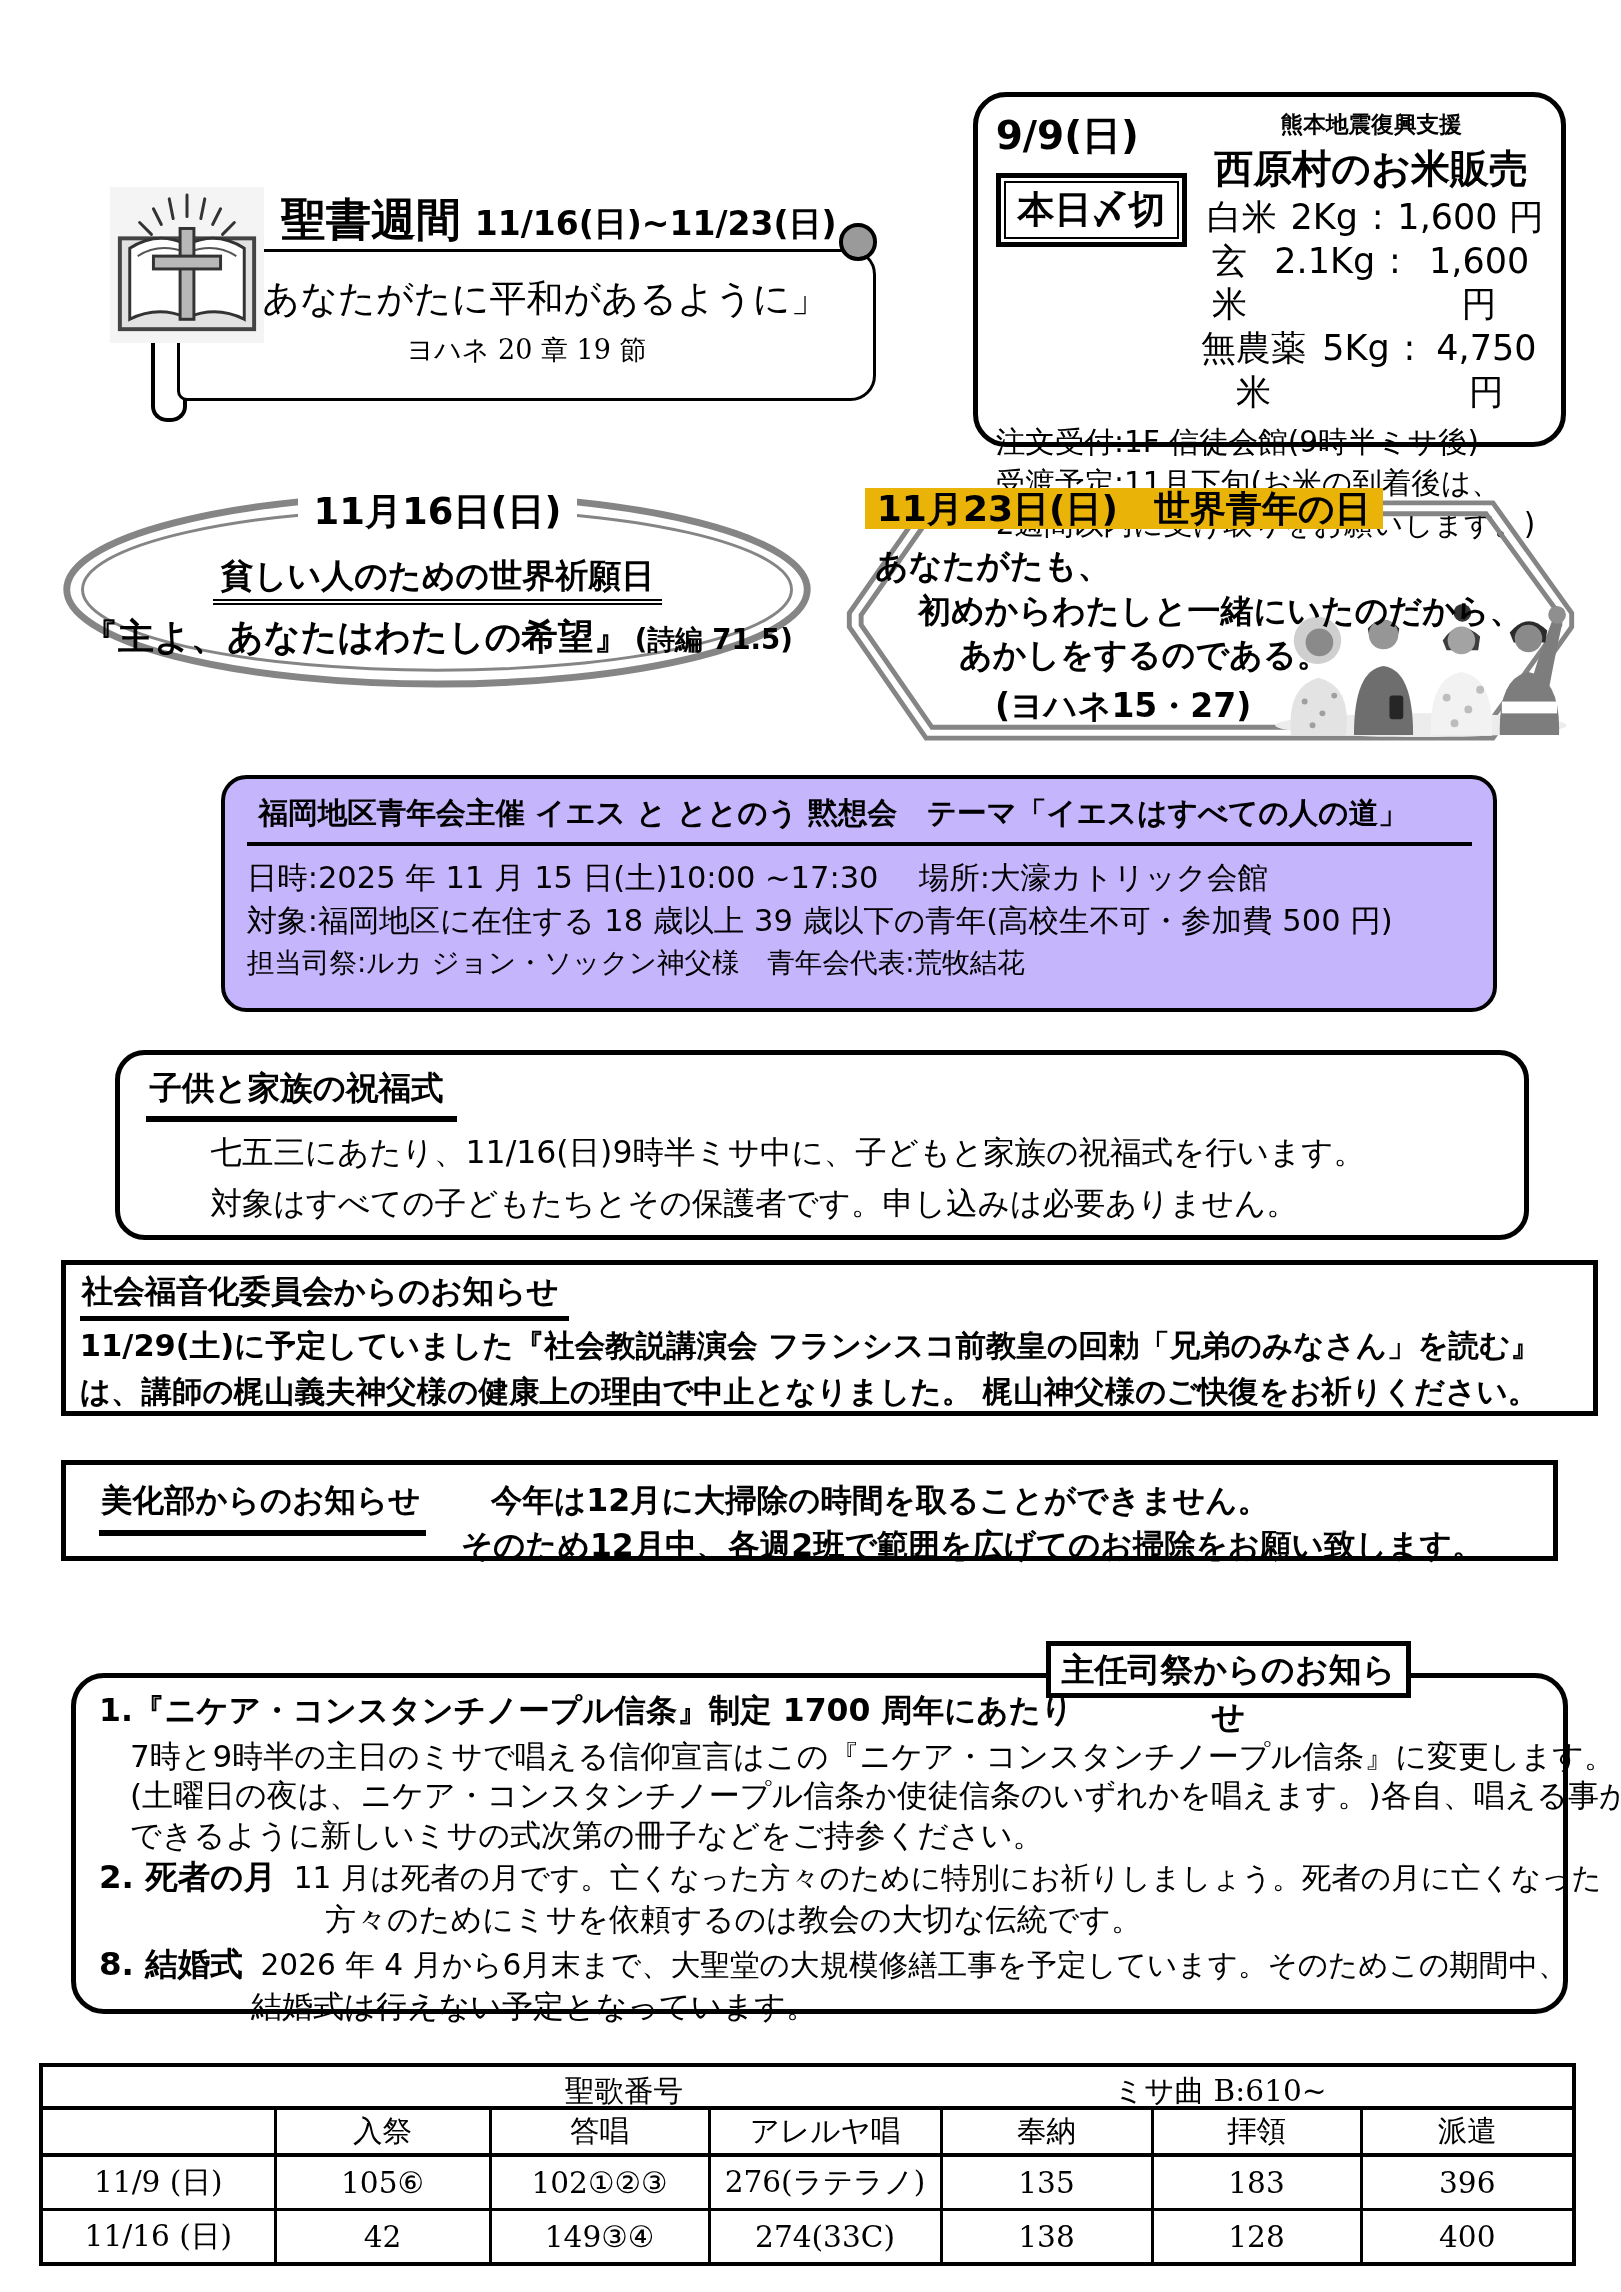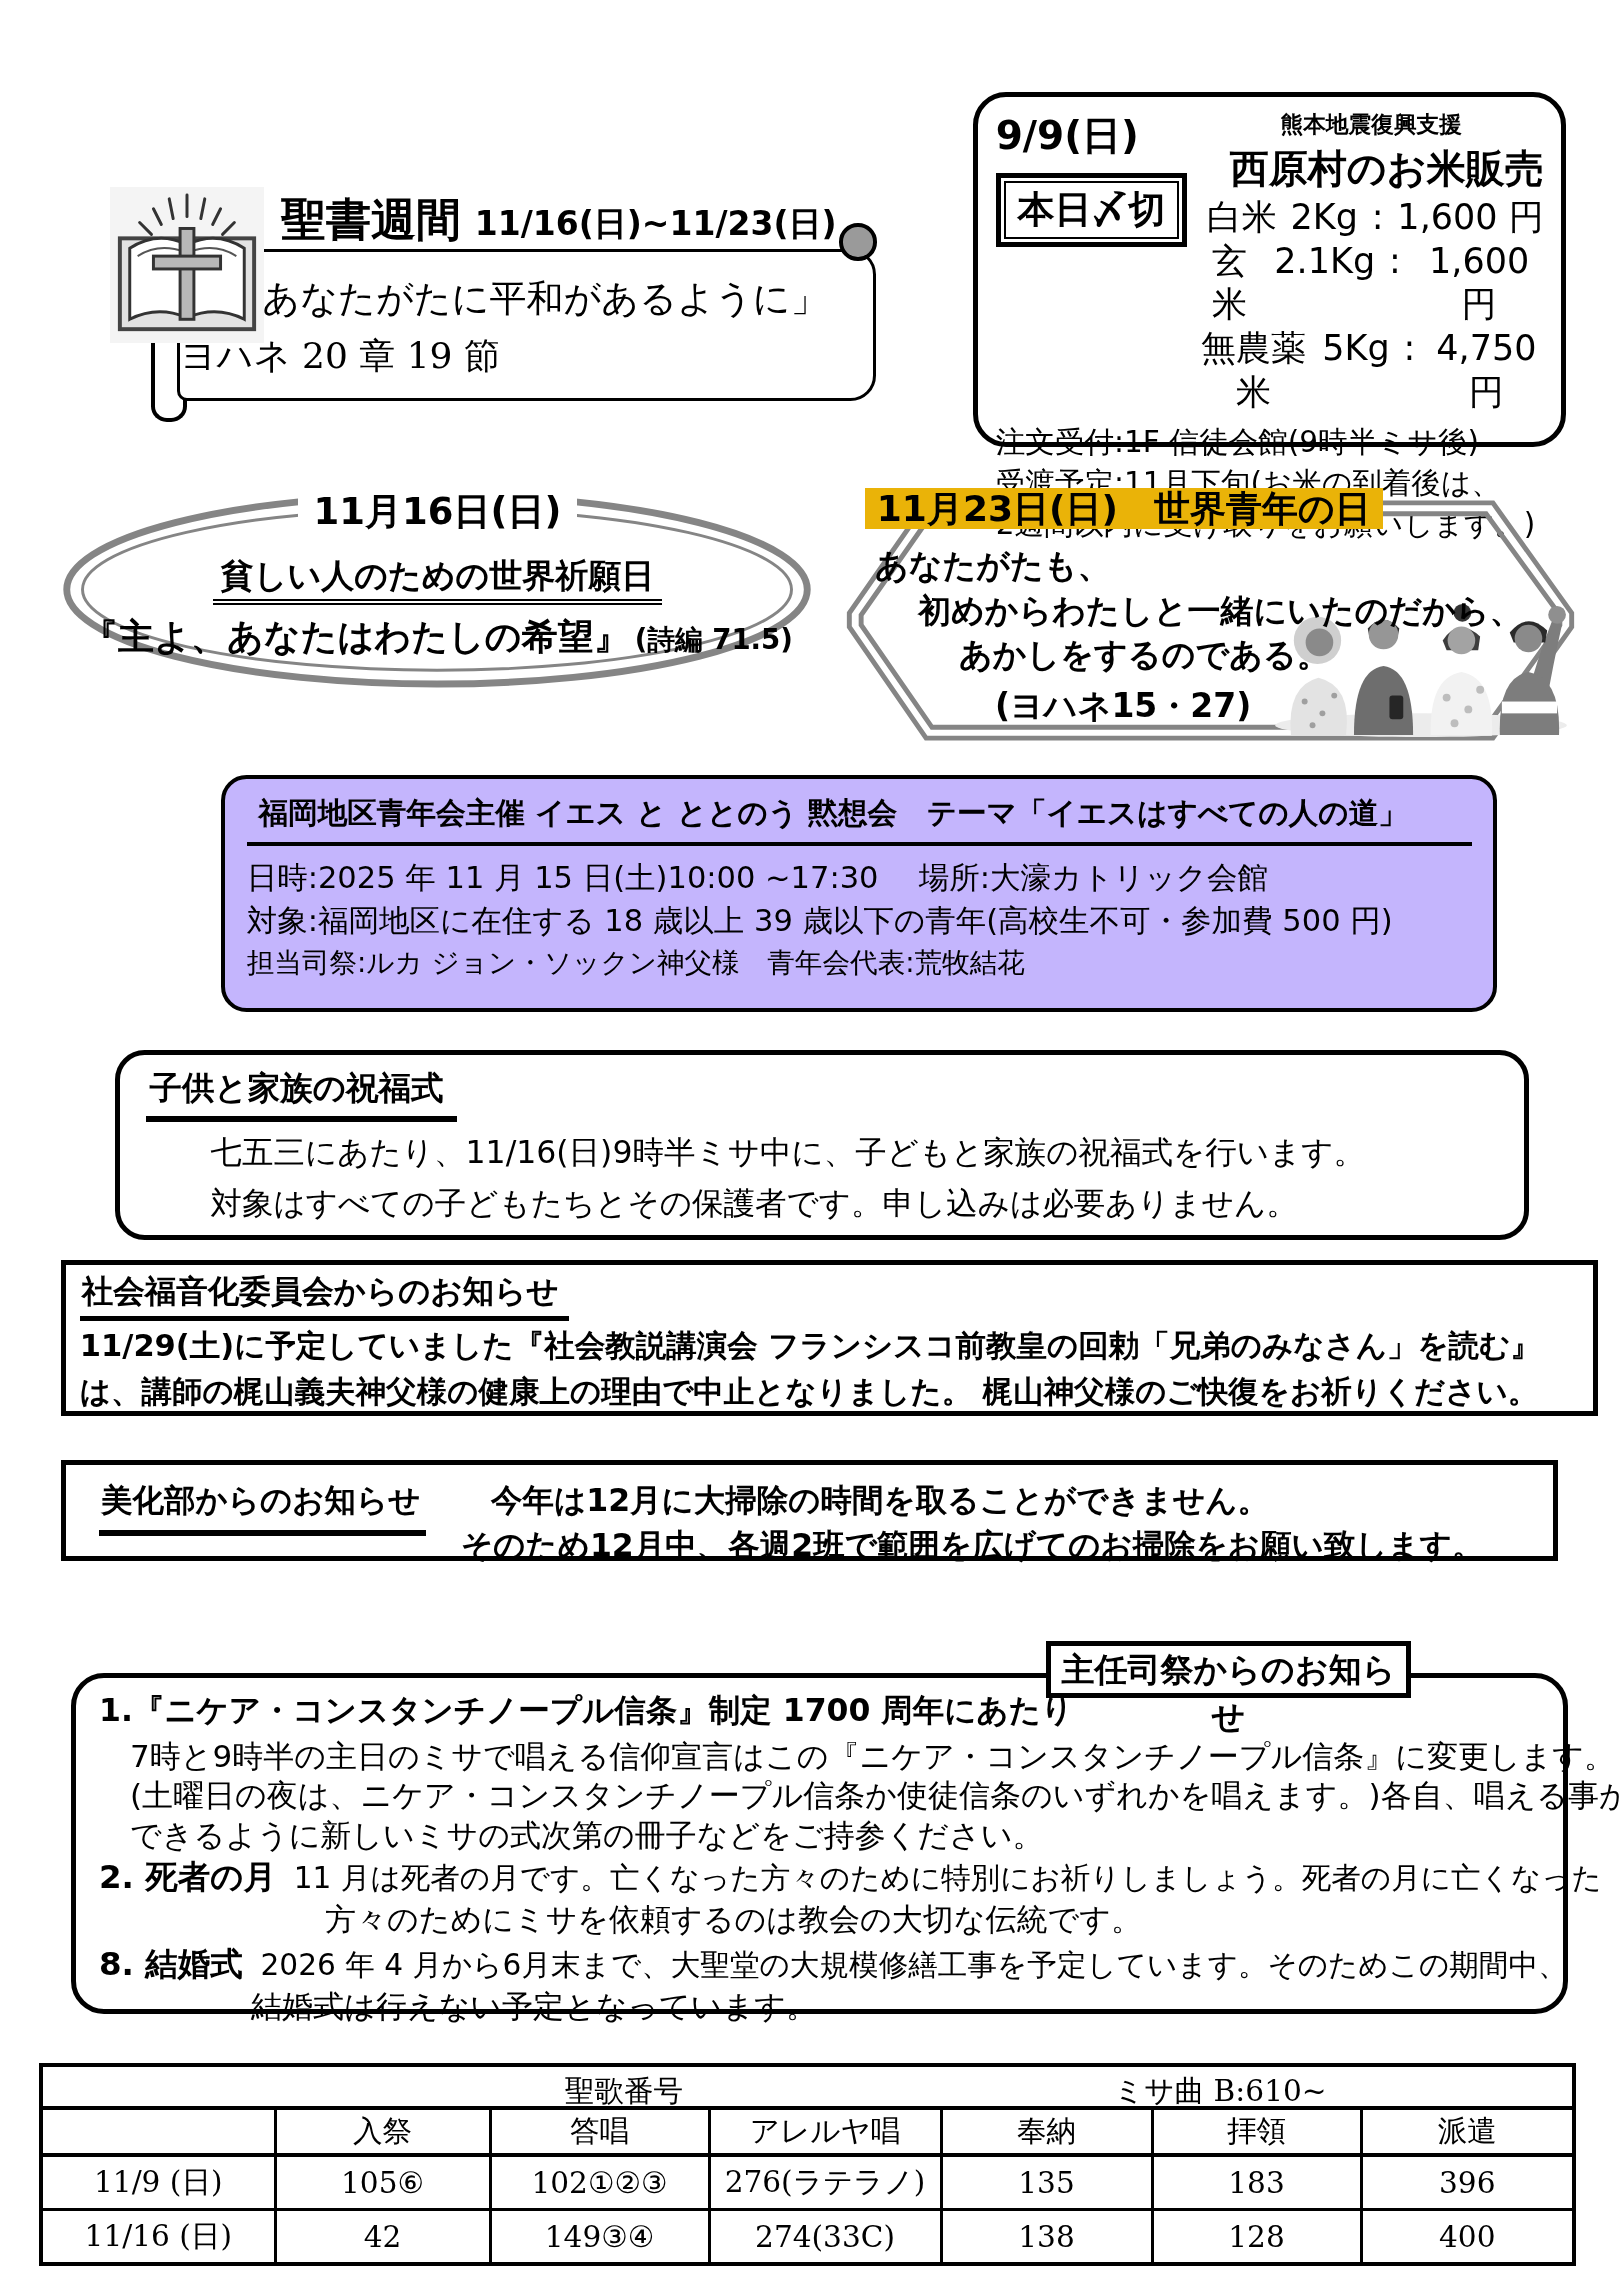--- a/index.html
+++ b/index.html
@@ -6,41 +6,41 @@
   .page{position:relative;width:1621px;height:2292px;background:#fff;color:#000;
         font-family:"DejaVu Sans","Liberation Sans",sans-serif;overflow:hidden;}
   .abs{position:absolute;}
   .nowrap{white-space:nowrap;}
   .serif{font-family:"DejaVu Serif","Liberation Serif",serif;}
 
   
   .banner-body{left:177px;top:249px;width:693px;height:146px;border:3.9px solid #000;
                border-radius:9.9px 25.6px 25.6px 9.9px;background:#fff;z-index:1;}
   .banner-quote{text-align:center;font-size:37px;margin-top:21.7px;}
-  .banner-ref{font-size:36px;margin-top:7.9px;}
+  .banner-ref{text-align:center;font-size:27px;margin-top:7.9px;}
   .banner-title{left:281px;top:190px;display:flex;align-items:baseline;gap:13.8px;z-index:2;}
   .banner-title .t1{font-size:45px;font-weight:bold;}
   .banner-title .t2{font-size:33px;font-weight:bold;}
   .banner-curl{left:839px;top:223px;width:29.6px;height:29.6px;border:4.9px solid #000;
                background:#9a9a9a;border-radius:50%;z-index:2;}
   .banner-tail{left:151px;top:333px;width:27.6px;height:85px;border:4.9px solid #000;border-top:none;
                border-radius:0 0 15.8px 15.8px;background:#fff;z-index:0;}
   .book-icon{left:110px;top:187px;z-index:2;}
 
   
   .rice-box{left:973px;top:92px;width:548px;height:321px;border:5.9px solid #000;
             border-radius:33px;padding:11.8px 17.7px;background:#fff;}
   .rice-top{display:flex;}
   .rice-left{width:203px;flex:none;}
   .rice-date{font-size:39px;font-weight:bold;}
   .rice-badge-outer{display:inline-block;border:5.9px solid #000;padding:3px;margin-top:9.9px;}
   .rice-badge-inner{border:2px solid #000;padding:2px 11.8px;font-size:37px;font-weight:bold;}
   .rice-right{flex:1;text-align:center;}
   .rice-support{font-size:22.7px;font-weight:bold;}
-  .rice-title{font-size:39px;font-weight:bold;margin-top:2px;text-align:right;}
+  .rice-title{font-size:39px;font-weight:bold;margin-top:2px;}
   .price-row{display:flex;justify-content:flex-end;font-size:35px;gap:13.8px;line-height:1.25;}
   .rice-body{font-size:29.6px;line-height:1.38;margin-top:7.9px;}
 
   
   .oval-title{top:487px;left:51px;width:773px;text-align:center;z-index:2;}
   .oval-title span{background:#fff;padding:0 15.8px;font-size:37px;font-weight:bold;}
   .oval-line2{top:554px;left:51px;width:773px;text-align:center;z-index:2;}
   .oval-line2 span{background:#fff;font-size:33px;font-weight:bold;border-bottom:6.9px double #000;
                    padding:0 7.9px 3.9px 7.9px;}
   .oval-line3{top:613px;left:51px;width:773px;text-align:center;z-index:2;white-space:nowrap;}

